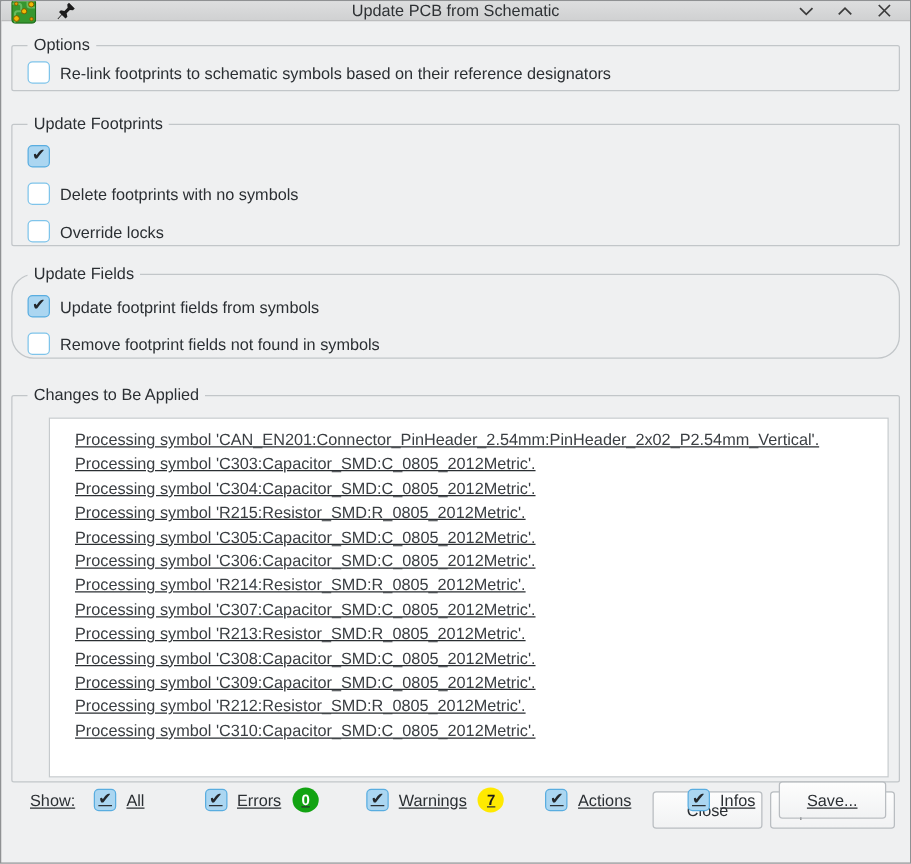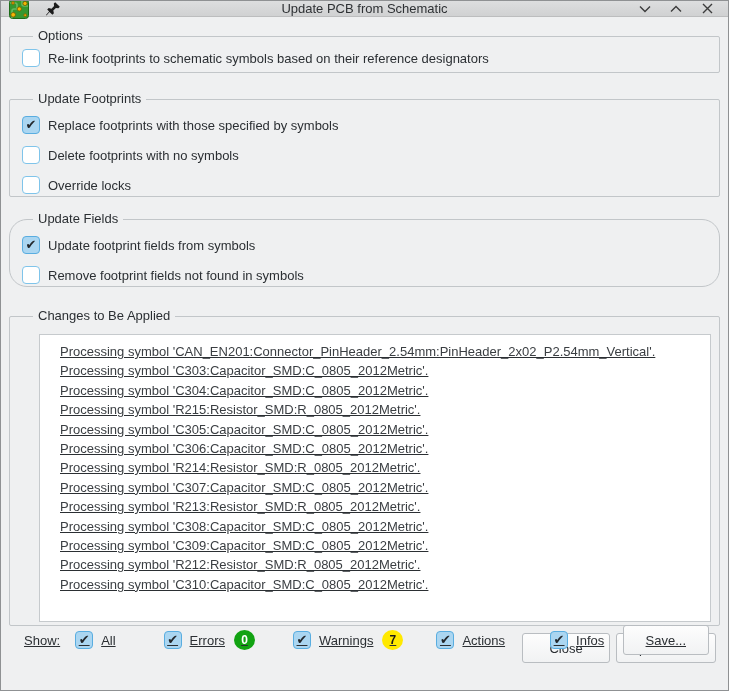--- a/index.html
+++ b/index.html
@@ -27,21 +27,21 @@
   .winctl{ margin-left:auto; display:flex; align-items:center; gap:17px; }
   .winctl span{ display:inline-flex; align-items:center; justify-content:center; width:14px; height:14px; }
 
   
   .content{ padding:0 8px; }
   .group{
     position:relative;
     border:1px solid #c2c6c9; border-radius:2px;
   }
   .gtitle{
-    position:absolute; top:-9px; left:23px;
+    position:absolute; top:-9px; left:12px;
     background:#eff0f1; padding:0 5px;
     color:#2b2f33; font-size:13px;
   }
   .g-options{ margin-top:19px; height:37px; padding:8px 12px 0; }
   .g-footprints{ margin-top:26px; height:98px; padding:12px 12px 0; }
   .g-fields{ margin-top:22px; height:68px; padding:12px 12px 0;border-radius:18px; }
   .g-changes{ margin-top:29px; height:310px; padding:17px 8px 0;text-decoration:underline; }
 
   
   .cbrow{ display:flex; align-items:center; height:26px; margin-bottom:4px; cursor:default; }
@@ -154,21 +154,20 @@
       <div class="cbrow">
         <span class="cb"></span>
         <span class="cblabel">Re-link footprints to schematic symbols based on their reference designators</span>
       </div>
     </div>
 
     <div class="group g-footprints">
       <span class="gtitle">Update Footprints</span>
       <div class="cbrow">
         <span class="cb checked"></span>
-        <span class="cblabel">Replace footprints with those specified by symbols</span>
       </div>
       <div class="cbrow">
         <span class="cb"></span>
         <span class="cblabel">Delete footprints with no symbols</span>
       </div>
       <div class="cbrow">
         <span class="cb"></span>
         <span class="cblabel">Override locks</span>
       </div>
     </div>

